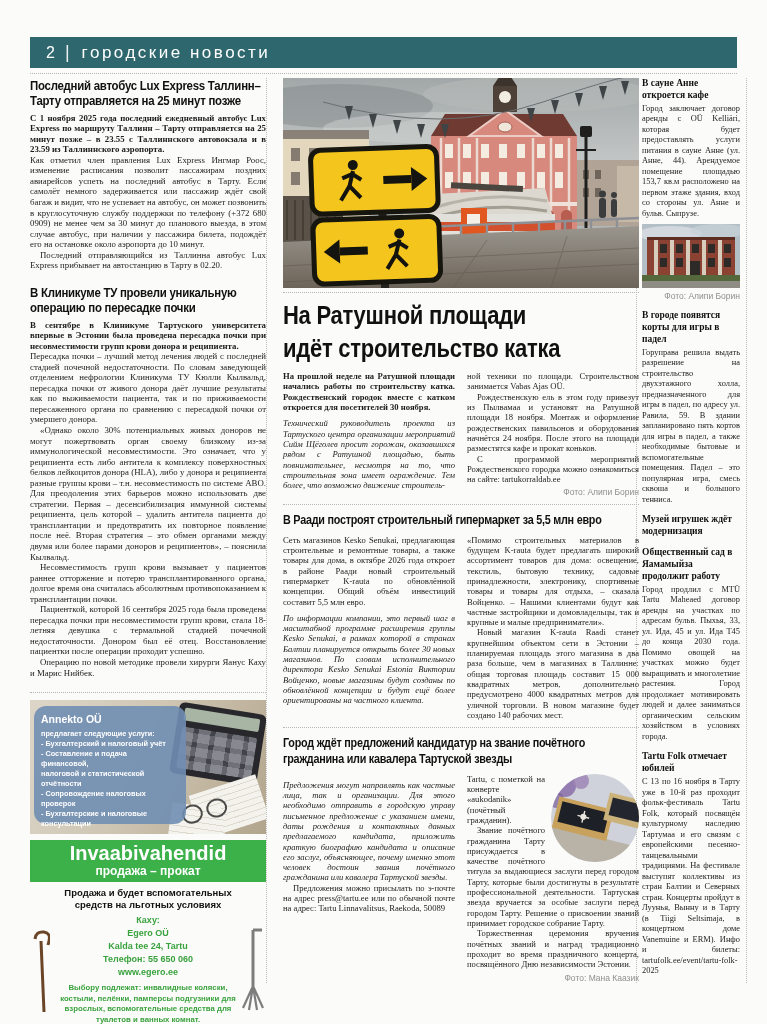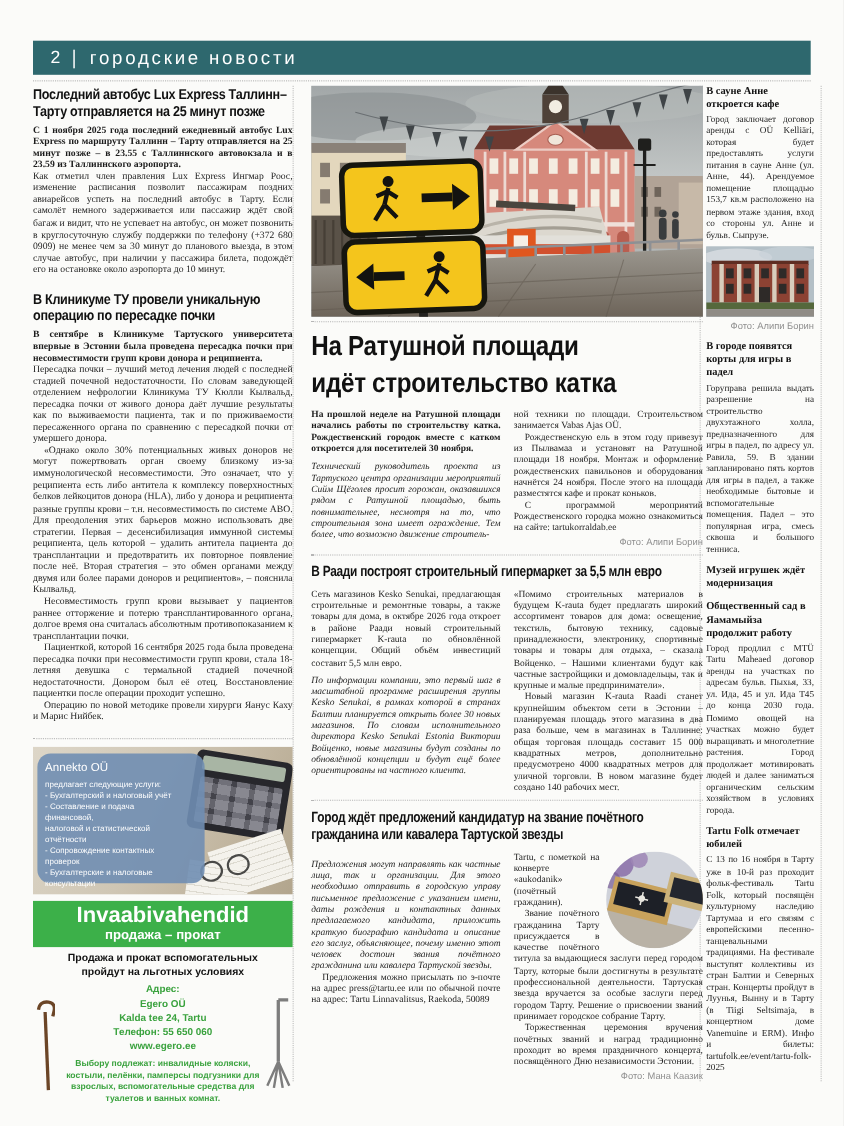--- a/index.html
+++ b/index.html
@@ -44,21 +44,21 @@
   .col-right article{margin-bottom:9px;}
   .col-right h4{font-family:"Liberation Serif",serif;font-size:9.5px;line-height:1.25;
                 font-weight:700;margin:0 0 2px;color:#111;}
   .col-right p{font-size:8.4px;line-height:1.25;}
   .rphoto{width:98px;height:64px;display:block;margin-top:5px;background:#b3bfc6;}
   
   .ad1{position:relative;height:134px;margin:2px 0 6px;overflow:hidden;
        background:linear-gradient(115deg,#ddd6c8 0%,#cfc6b4 45%,#c0b49e 75%,#b2a58d 100%);}
   .ad1-box{position:absolute;left:4px;top:6px;width:152px;height:118px;border-radius:12px;
            background:rgba(112,142,178,.9);color:#fff;font-family:"Liberation Sans",sans-serif;
-           font-size:7.3px;font-weight:400;line-height:1.38;padding:6px 7px;box-sizing:border-box;}
+           font-size:7.3px;font-weight:700;line-height:1.38;padding:6px 7px;box-sizing:border-box;}
   .ad1-box .t{font-size:10.5px;margin-bottom:2px;}
   .ad1-contact{margin-top:4px;}
   .calc{position:absolute;right:4px;top:8px;width:88px;height:72px;background:#27272c;
         border-radius:6px;transform:rotate(9deg);}
   .calc .disp{height:13px;margin:5px 6px 4px;background:#a8b5a4;border-radius:2px;}
   .calc .keys{position:absolute;left:6px;right:6px;top:24px;bottom:6px;border-radius:3px;
         background:repeating-linear-gradient(90deg,#66666e 0 12px,#27272c 12px 17px),
                    repeating-linear-gradient(0deg,#55555c 0 9px,#27272c 9px 14px);
         background-blend-mode:screen;opacity:.85;}
   .paper{position:absolute;background:repeating-linear-gradient(0deg,#f4f2ec 0 5px,#dddad0 5px 6px);}
@@ -89,20 +89,21 @@
   <div class="hsep"></div>
   <div class="vline" style="left:266px"></div>
   <div class="vline" style="left:636px"></div>
   <div class="vline" style="left:746px"></div>
 
   <div class="col-left">
     <article>
       <h2 class="cond88">Последний автобус Lux Express Таллинн– Тарту отправляется на 25 минут позже</h2>
       <p class="lead">С 1 ноября 2025 года последний ежедневный автобус Lux Express по маршруту Таллинн – Тарту отправляется на 25 минут позже – в 23.55 с Таллиннского автовокзала и в 23.59 из Таллиннского аэропорта.</p>
       <p>Как отметил член правления Lux Express Ингмар Роос, изменение расписания позволит пассажирам поздних авиарейсов успеть на последний автобус в Тарту. Если самолёт немного задерживается или пассажир ждёт свой багаж и видит, что не успевает на автобус, он может позвонить в круглосуточную службу поддержки по телефону (+372 680 0909) не менее чем за 30 минут до планового выезда, в этом случае автобус, при наличии у пассажира билета, подождёт его на остановке около аэропорта до 10 минут.</p>
+      <p class="ind">Последний отправляющийся из Таллинна автобус Lux Express прибывает на автостанцию в Тарту в 02.20.</p>
     </article>
 
     <article>
       <h2 class="cond88">В Клиникуме ТУ провели уникальную операцию по пересадке почки</h2>
       <p class="lead">В сентябре в Клиникуме Тартуского университета впервые в Эстонии была проведена пересадка почки при несовместимости групп крови донора и реципиента.</p>
       <p>Пересадка почки – лучший метод лечения людей с последней стадией почечной недостаточности. По словам заведующей отделением нефрологии Клиникума ТУ Кюлли Кылвальд, пересадка почки от живого донора даёт лучшие результаты как по выживаемости пациента, так и по приживаемости пересаженного органа по сравнению с пересадкой почки от умершего донора.</p>
       <p class="ind">«Однако около 30% потенциальных живых доноров не могут пожертвовать орган своему близкому из-за иммунологической несовместимости. Это означает, что у реципиента есть либо антитела к комплексу поверхностных белков лейкоцитов донора (HLA), либо у донора и реципиента разные группы крови – т.н. несовместимость по системе ABO. Для преодоления этих барьеров можно использовать две стратегии. Первая – десенсибилизация иммунной системы реципиента, цель которой – удалить антитела пациента до трансплантации и предотвратить их повторное появление после неё. Вторая стратегия – это обмен органами между двумя или более парами доноров и реципиентов», – пояснила Кылвальд.</p>
       <p class="ind">Несовместимость групп крови вызывает у пациентов раннее отторжение и потерю трансплантированного органа, долгое время она считалась абсолютным противопоказанием к трансплантации почки.</p>
       <p class="ind">Пациенткой, которой 16 сентября 2025 года была проведена пересадка почки при несовместимости групп крови, стала 18-летняя девушка с термальной стадией почечной недостаточности. Донором был её отец. Восстановление пациентки после операции проходит успешно.</p>
       <p class="ind">Операцию по новой методике провели хирурги Яанус Каху и Марис Нийбек.</p>
@@ -119,21 +120,21 @@
       <div class="paper" style="right:40px;bottom:-6px;width:56px;height:34px;transform:rotate(8deg);"></div>
       <div class="glasses"><span class="lens"></span><span class="lens"></span></div>
       <div class="ad1-box">
         <div class="t">Annekto OÜ</div>
         <div>предлагает следующие услуги:</div>
         <div>- Бухгалтерский и налоговый учёт</div>
         <div>- Составление и подача</div>
         <div>финансовой,</div>
         <div>налоговой и статистической</div>
         <div>отчётности</div>
-        <div>- Сопровождение контактных</div>
+        <div>- Сопровождение налоговых</div>
         <div>проверок</div>
         <div>- Бухгалтерские и налоговые</div>
         <div>консультации</div>
         <div class="ad1-contact">э-почта: aleksei@annekto.ee,</div>
 
       </div>
     </div>
 
     <div class="ad2">
       <div class="ad2-banner">
@@ -143,23 +144,23 @@
       <div class="ad2-body">
         <svg class="caneL" width="18" height="86" viewBox="0 0 18 86">
           <path d="M3,11 q1,-8 9,-7 q7,1 5,9 l-1,4" fill="none" stroke="#6b4527" stroke-width="3"></path>
           <line x1="9" y1="13" x2="12" y2="84" stroke="#6b4527" stroke-width="3"></line>
         </svg>
         <svg class="caneR" width="26" height="88" viewBox="0 0 26 88">
           <path d="M13,4 h9" stroke="#7d7d7d" stroke-width="3" fill="none"></path>
           <line x1="13" y1="4" x2="13" y2="60" stroke="#7d7d7d" stroke-width="3"></line>
           <path d="M13,60 l-10,22 M13,60 l10,22 M13,60 l-4,24 M13,60 l4,24" stroke="#7d7d7d" stroke-width="2.2" fill="none"></path>
         </svg>
-        <div class="ad2-intro">Продажа и прокат вспомогательных пройдут на льготных условиях</div>
+        <div class="ad2-intro">Продажа и будет вспомогательных средств на льготных условиях</div>
         <div class="ad2-addr">
-          <div>Адрес:</div>
+          <div>Каху:</div>
           <div>Egero OÜ</div>
           <div>Kalda tee 24, Tartu</div>
           <div>Телефон: 55 650 060</div>
           <div>www.egero.ee</div>
         </div>
         <div class="ad2-note">Выбору подлежат: инвалидные коляски, костыли, пелёнки, памперсы подгузники для взрослых, вспомогательные средства для туалетов и ванных комнат.</div>
       </div>
 
     </div>
   </div>

